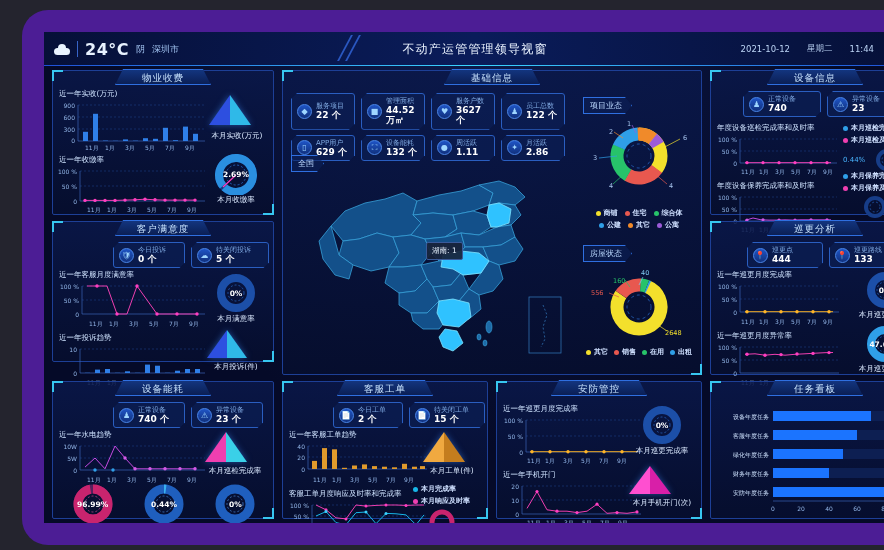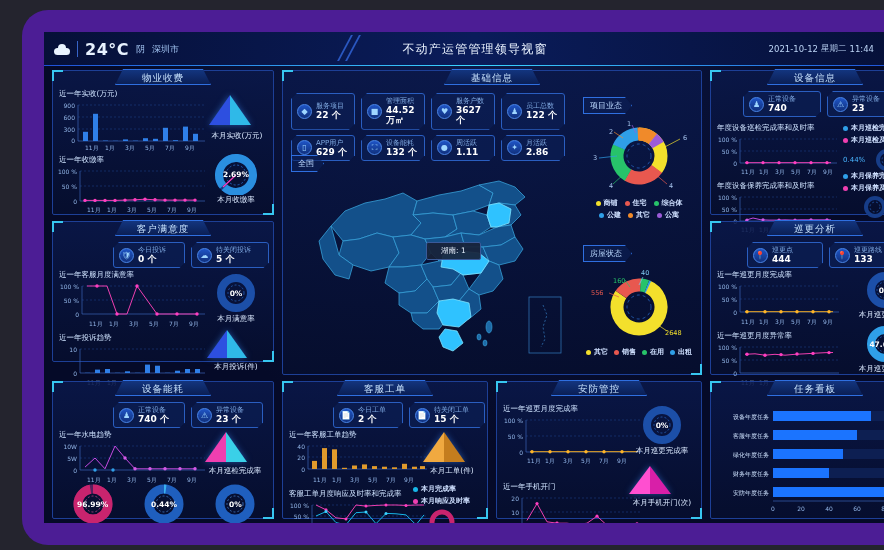--- a/index.html
+++ b/index.html
@@ -34,21 +34,21 @@
   .cloud-ic:before{content:"";position:absolute;left:0;bottom:0;width:16px;height:7px;background:#eaf4ff;border-radius:4px;}
   .cloud-ic:after{content:"";position:absolute;left:4px;top:0;width:8px;height:8px;background:#eaf4ff;border-radius:50%;}
   .vsep { width:1px;height:16px;background:#3764c9;}
   .temp { color:#e8f2ff; font-size:16px; font-weight:bold; letter-spacing:.5px;}
   .wx { color:#9fc0ee; font-size:9px;}
   .city { color:#9fc0ee; font-size:9px;}
   #title {
     position:absolute;left:0;top:0;width:100%;height:34px;line-height:34px;
     text-align:center;color:#eaf3ff;font-size:12px;letter-spacing:1.2px;
   }
-  .hdr-right{position:absolute;right:32px;top:0;height:34px;display:flex;align-items:center;gap:3px;color:#bcd4f5;font-size:8.5px;}
+  .hdr-right{position:absolute;right:32px;top:0;height:34px;display:flex;align-items:center;gap:17px;color:#bcd4f5;font-size:8.5px;}
   .hdr-slash{position:absolute;top:3px;width:2px;height:26px;background:#2a57c0;transform:skewX(-28deg);}
   
   #grid { position:absolute; left:0; top:34px; width:862px; height:457px; padding:4px 0 0 0;}
   .panel {
     position:absolute;
     background:linear-gradient(180deg, rgba(10,24,74,.85), rgba(6,14,46,.9));
     border:1px solid #1d3f96;
     border-radius:2px;
   }
   .panel:before, .panel:after{
@@ -315,21 +315,21 @@
            <path d="M152 158 L164 160 L170 172 L160 180 L150 176 L146 166 Z"></path>
          </g>
          <g fill="#1d6ba8" stroke="#3aa7e0" stroke-width=".6">
            <ellipse cx="196" cy="156" rx="3" ry="6"></ellipse>
            <ellipse cx="186" cy="166" rx="2" ry="3"></ellipse>
            <ellipse cx="192" cy="172" rx="2" ry="3"></ellipse>
          </g>
          <rect x="236" y="126" width="32" height="56" fill="none" stroke="#2f6fb0" stroke-width=".8"></rect>
          <path d="M250 134 L254 144 L250 156 L252 168 L248 176" fill="none" stroke="#2f6fb0" stroke-width=".8" stroke-dasharray="2 2"></path>
        </svg>
-       <div style="position:absolute;left:143px;top:153px;background:rgba(24,34,56,.92);border:1px solid #3a5a9a;border-radius:2px;padding:3px 14px;color:#e8f3ff;font-size:7.5px">湖南: 1</div>
+       <div style="position:absolute;left:143px;top:153px;background:rgba(24,34,56,.92);border:1px solid #3a5a9a;border-radius:2px;padding:3px 5px;color:#e8f3ff;font-size:7.5px">湖南: 1</div>
 
        <div style="position:absolute;left:300px;top:4px;width:112px">
          <span class="tag">项目业态</span>
          <svg width="112" height="78" style="margin-top:2px" viewBox="0 0 112 78">
            <g transform="translate(56,40)">
              <circle r="22" fill="none" stroke="#f3e02c" stroke-width="13" stroke-dasharray="48.5 89.7" transform="rotate(-90)"></circle>
              <circle r="22" fill="none" stroke="#e8584f" stroke-width="13" stroke-dasharray="32.3 105.9" transform="rotate(36)"></circle>
              <circle r="22" fill="none" stroke="#27c36a" stroke-width="13" stroke-dasharray="32.3 105.9" transform="rotate(120)"></circle>
              <circle r="22" fill="none" stroke="#2f9fe8" stroke-width="13" stroke-dasharray="24.2 114" transform="rotate(204)"></circle>
              <circle r="22" fill="none" stroke="#f08a2a" stroke-width="13" stroke-dasharray="16.2 122" transform="rotate(267)"></circle>
@@ -346,21 +346,21 @@
            </g>
            <g stroke-width=".7" fill="none">
              <path d="M53,17 L49,9" stroke="#9b5bd8"></path>
                   <path d="M40,22 L31,16" stroke="#f08a2a"></path>
              <path d="M34,40 L16,42" stroke="#2f9fe8"></path>
                   <path d="M41,58 L30,68" stroke="#27c36a"></path>
              <path d="M72,58 L84,68" stroke="#e8584f"></path>
                   <path d="M78,33 L97,23" stroke="#f3e02c"></path>
            </g>
          </svg>
-         <div style="display:flex;flex-wrap:wrap;gap:2px 7px;justify-content:center;margin-top:4px">
+         <div style="display:flex;flex-wrap:wrap;gap:2px 7px;justify-content:center;margin-top:14px">
            <span class="lgd">
                   <i class="dot" style="background:#f3e02c"></i>
                   <b>商铺</b>
                 </span>
            <span class="lgd">
                   <i class="dot" style="background:#e8584f"></i>
                   <b>住宅</b>
                 </span>
            <span class="lgd">
                   <i class="dot" style="background:#27c36a"></i>
@@ -917,21 +917,21 @@
                 <circle cx="105" cy="36.7" r="1.7"></circle>
                 <circle cx="123" cy="36.7" r="1.7"></circle>
               </g>
          <text class="axtx" x="28" y="48">11月</text>
               <text class="axtx" x="46" y="48">1月</text>
               <text class="axtx" x="64" y="48">3月</text>
          <text class="axtx" x="82" y="48">5月</text>
               <text class="axtx" x="100" y="48">7月</text>
               <text class="axtx" x="118" y="48">9月</text>
        </svg>
-       <div class="cap" style="margin-top:15px">近一年手机开门</div>
+       <div class="cap" style="margin-top:3px">近一年手机开门</div>
        <svg width="150" height="46" style="margin-left:2px">
          <text class="axtx" x="20" y="8" text-anchor="end">20</text>
          <text class="axtx" x="20" y="22" text-anchor="end">10</text>
          <text class="axtx" x="20" y="36" text-anchor="end">0</text>
          <line class="gl" x1="23" y1="5" x2="142" y2="5"></line>
               <line class="gl" x1="23" y1="19" x2="142" y2="19"></line>
          <line class="ax" x1="23" y1="33" x2="142" y2="33"></line>
               <line class="ax" x1="23" y1="5" x2="23" y2="33"></line>
          <polyline fill="none" stroke="#ef3fb0" stroke-width="1" points="28,27.4 38,10.6 48,28.8 58,30.2 68,30.2 78,31.6 88,30.2 98,23.2 108,32.3 118,31.6 128,32.3 138,30.9"></polyline>
          <g fill="#ff3ec1">

